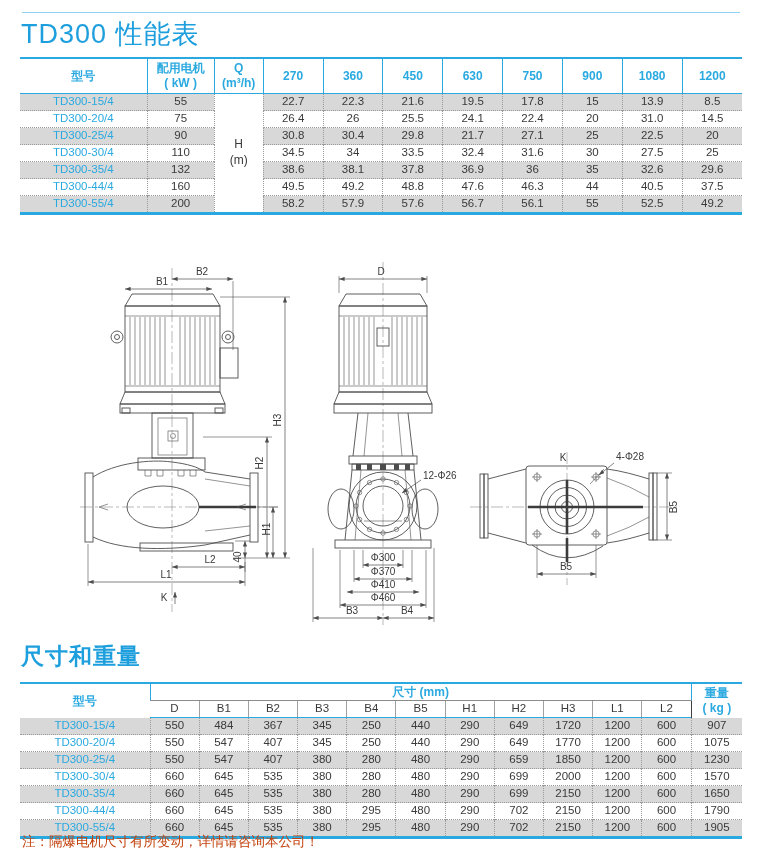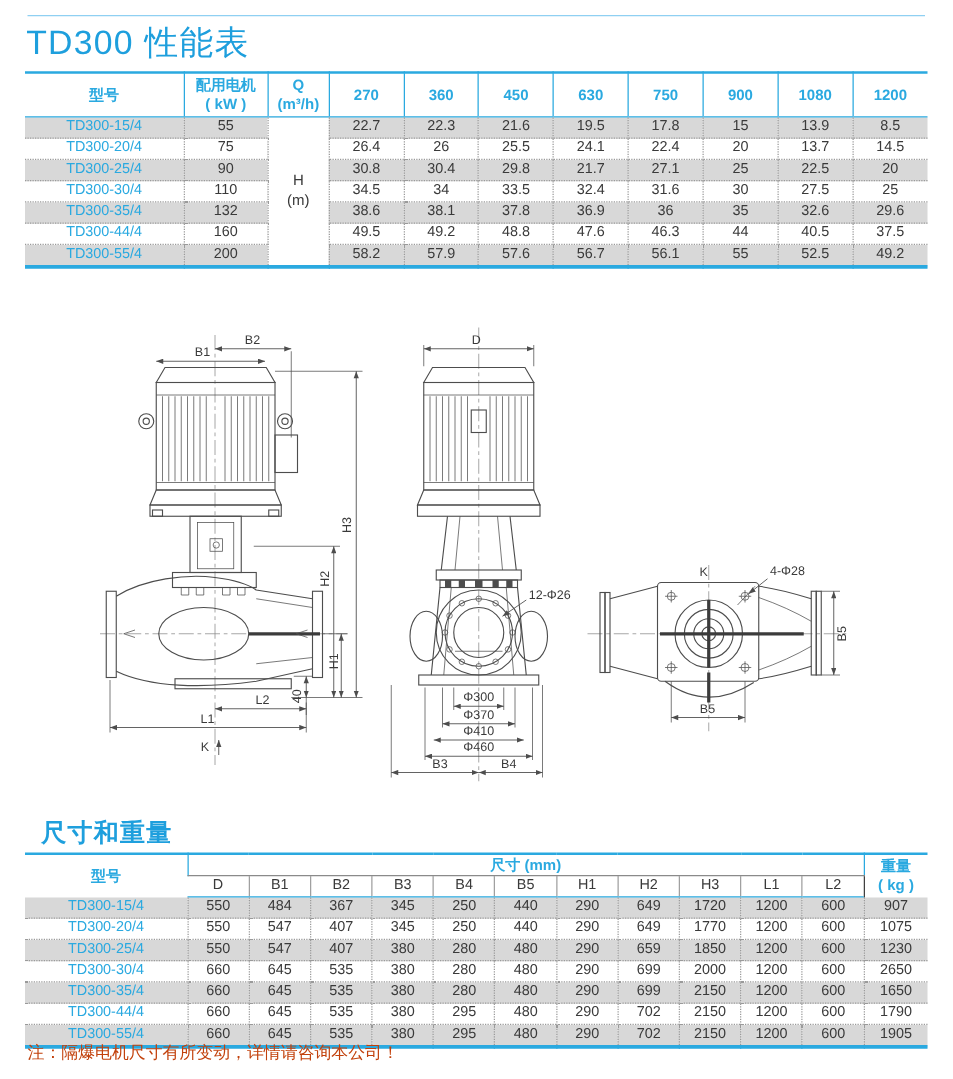--- a/index.html
+++ b/index.html
@@ -1,20 +1,20 @@
 <!DOCTYPE html>
 <html><head>
 <meta charset="utf-8">
 <style>
   html,body{margin:0;padding:0;}
   body{width:762px;height:863px;background:#ffffff;position:relative;
        font-family:"Liberation Sans","DejaVu Sans",sans-serif;color:#3a3a3a;overflow:hidden;}
   .toprule{position:absolute;left:22px;top:12px;width:718px;border-top:1px solid #8fd0f2;}
   .title1{position:absolute;left:21px;top:16px;font-size:27px;font-weight:400;color:#1e9fdd;letter-spacing:1px;margin:0;}
-  .title2{position:absolute;left:21px;top:641px;font-size:20px;font-weight:700;color:#1e9fdd;letter-spacing:1px;margin:12px;}
+  .title2{position:absolute;left:21px;top:641px;font-size:23px;font-weight:700;color:#1e9fdd;letter-spacing:1px;margin:0;}
   table{border-collapse:collapse;table-layout:fixed;}
   
   #perf{position:absolute;left:20px;top:57px;width:722px;
         border-top:2px solid #2aa9e0;border-bottom:3px solid #2aa9e0;}
   #perf thead th{height:34px;font-size:12px;font-weight:700;color:#2aa9e0;text-align:center;
         vertical-align:middle;line-height:1.25;padding:0;border-bottom:1px solid #2aa9e0;}
   #perf thead th + th{border-left:1px solid #2aa9e0;}
   #perf tbody td{height:16px;font-size:11.5px;text-align:center;vertical-align:middle;
         padding:0;line-height:1;color:#3a3a3a;border-top:1px dotted #9a9a9a;}
   #perf tbody td + td{border-left:1px dotted #9a9a9a;}
@@ -92,21 +92,21 @@
     </tr>
     <tr>
       <td class="m">TD300-20/4</td>
       <td>75</td>
       <td>26.4</td>
       <td>26</td>
       <td>25.5</td>
       <td>24.1</td>
       <td>22.4</td>
       <td>20</td>
-      <td>13.7</td>
+      <td>31.0</td>
       <td>14.5</td>
     </tr>
     <tr>
       <td class="m">TD300-25/4</td>
       <td>90</td>
       <td>30.8</td>
       <td>30.4</td>
       <td>29.8</td>
       <td>21.7</td>
       <td>27.1</td>
@@ -430,21 +430,21 @@
       <td>645</td>
       <td>535</td>
       <td>380</td>
       <td>280</td>
       <td>480</td>
       <td>290</td>
       <td>699</td>
       <td>2000</td>
       <td>1200</td>
       <td>600</td>
-      <td>2650</td>
+      <td>1570</td>
     </tr>
     <tr>
       <td class="m">TD300-35/4</td>
       <td>660</td>
       <td>645</td>
       <td>535</td>
       <td>380</td>
       <td>280</td>
       <td>480</td>
       <td>290</td>

